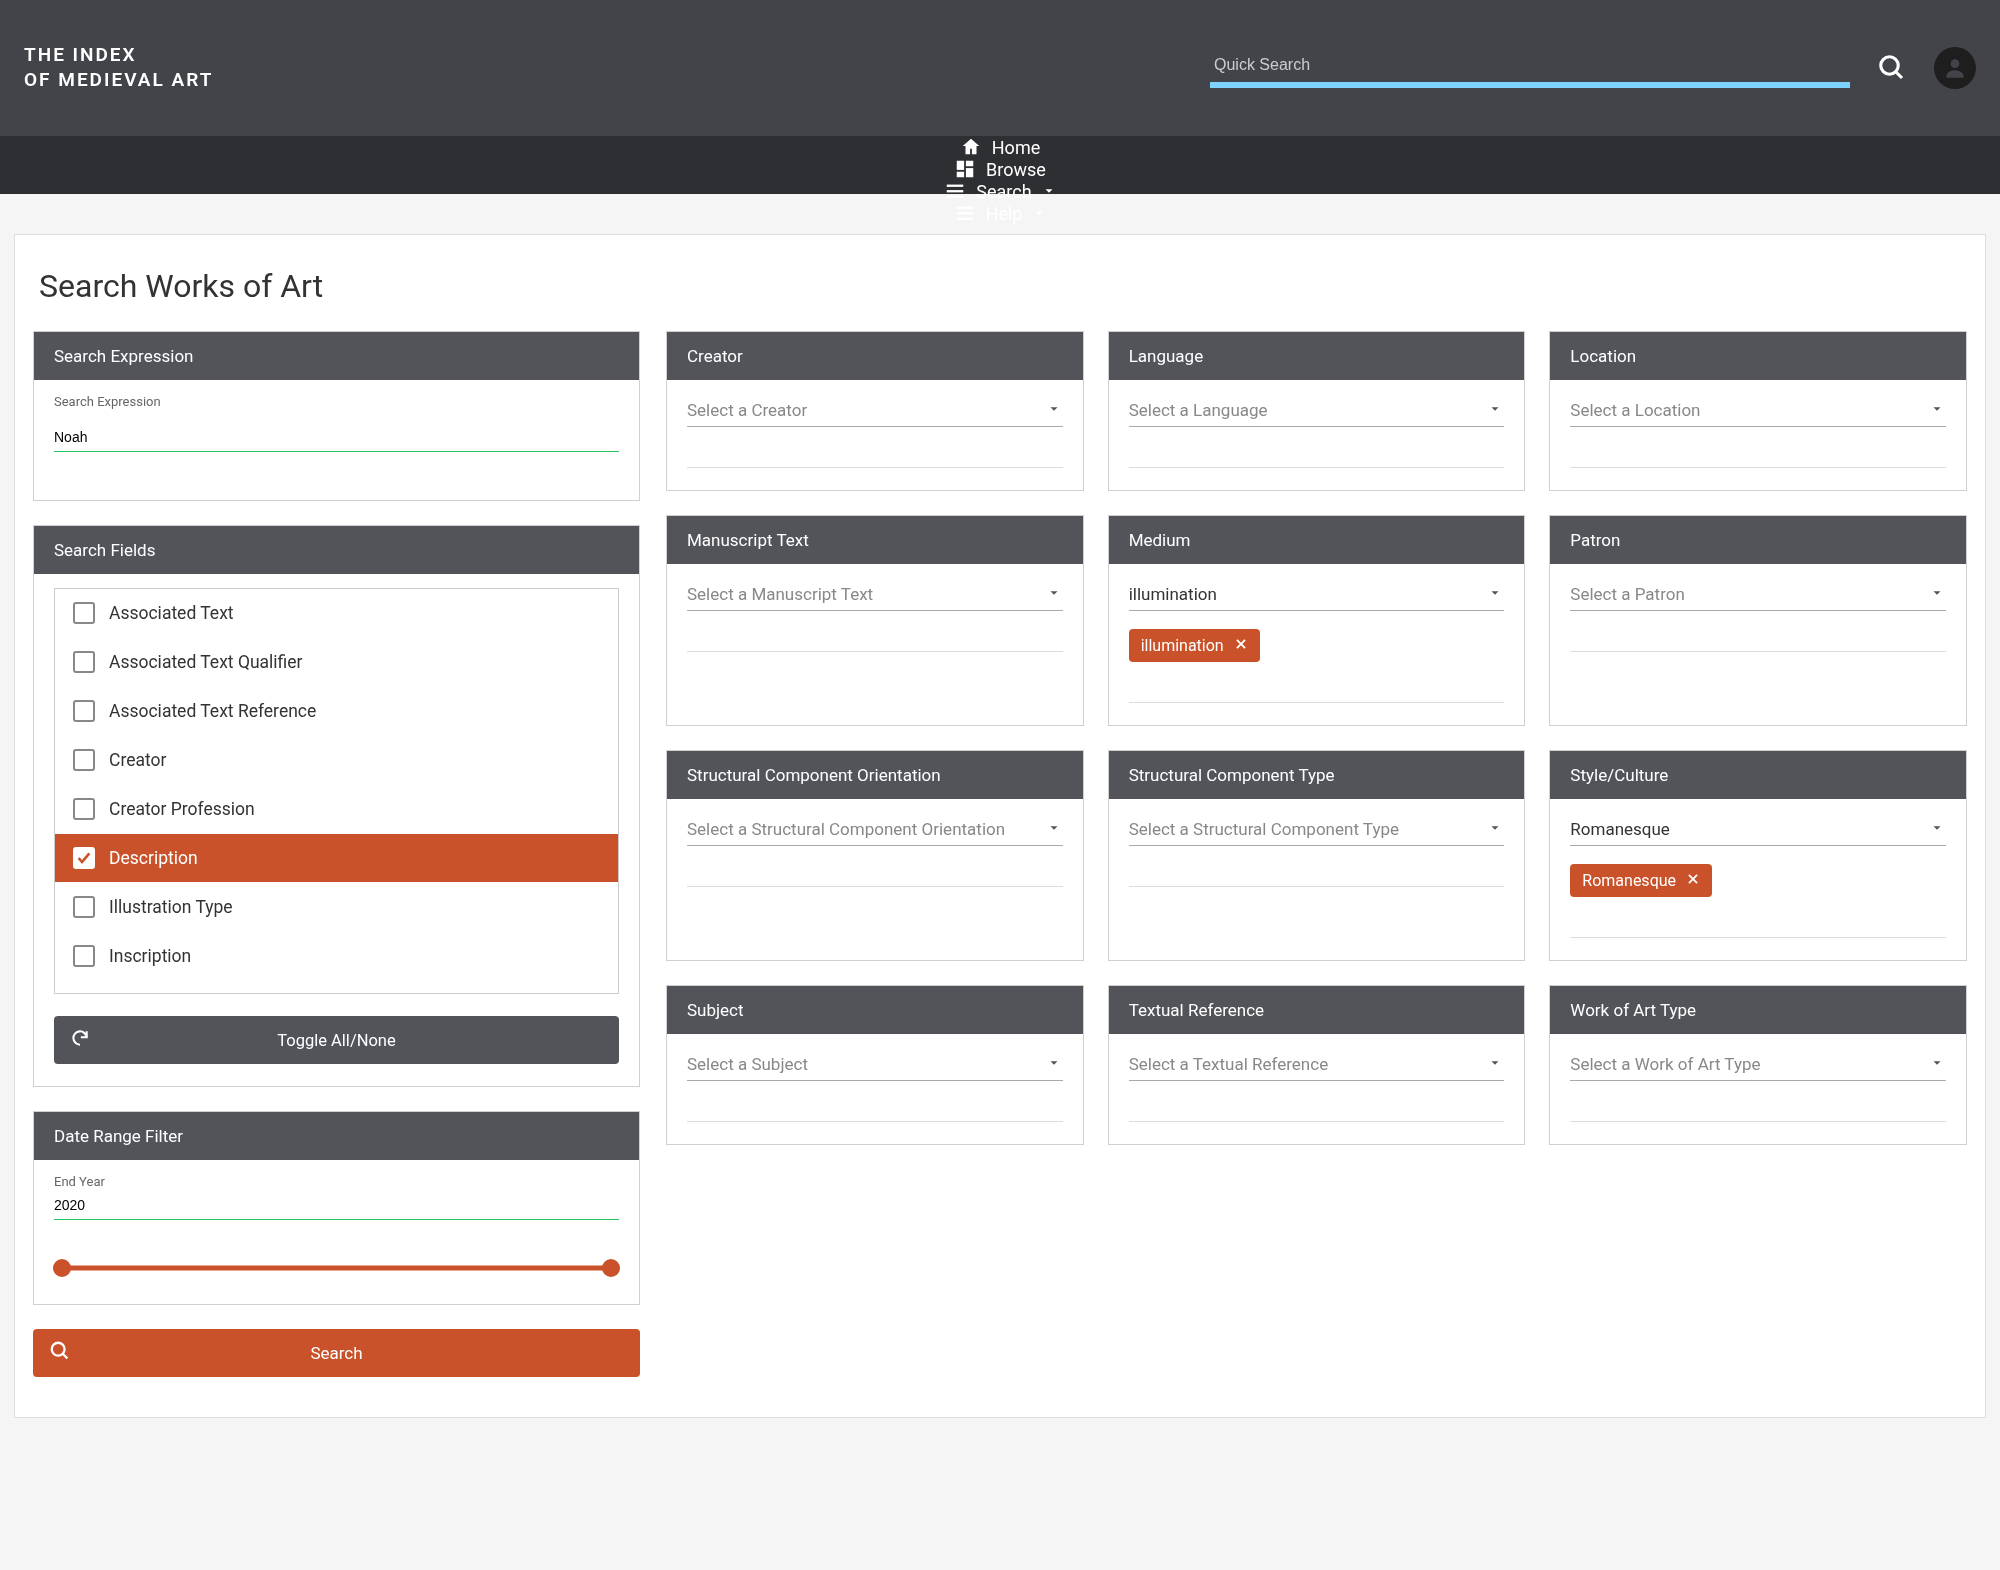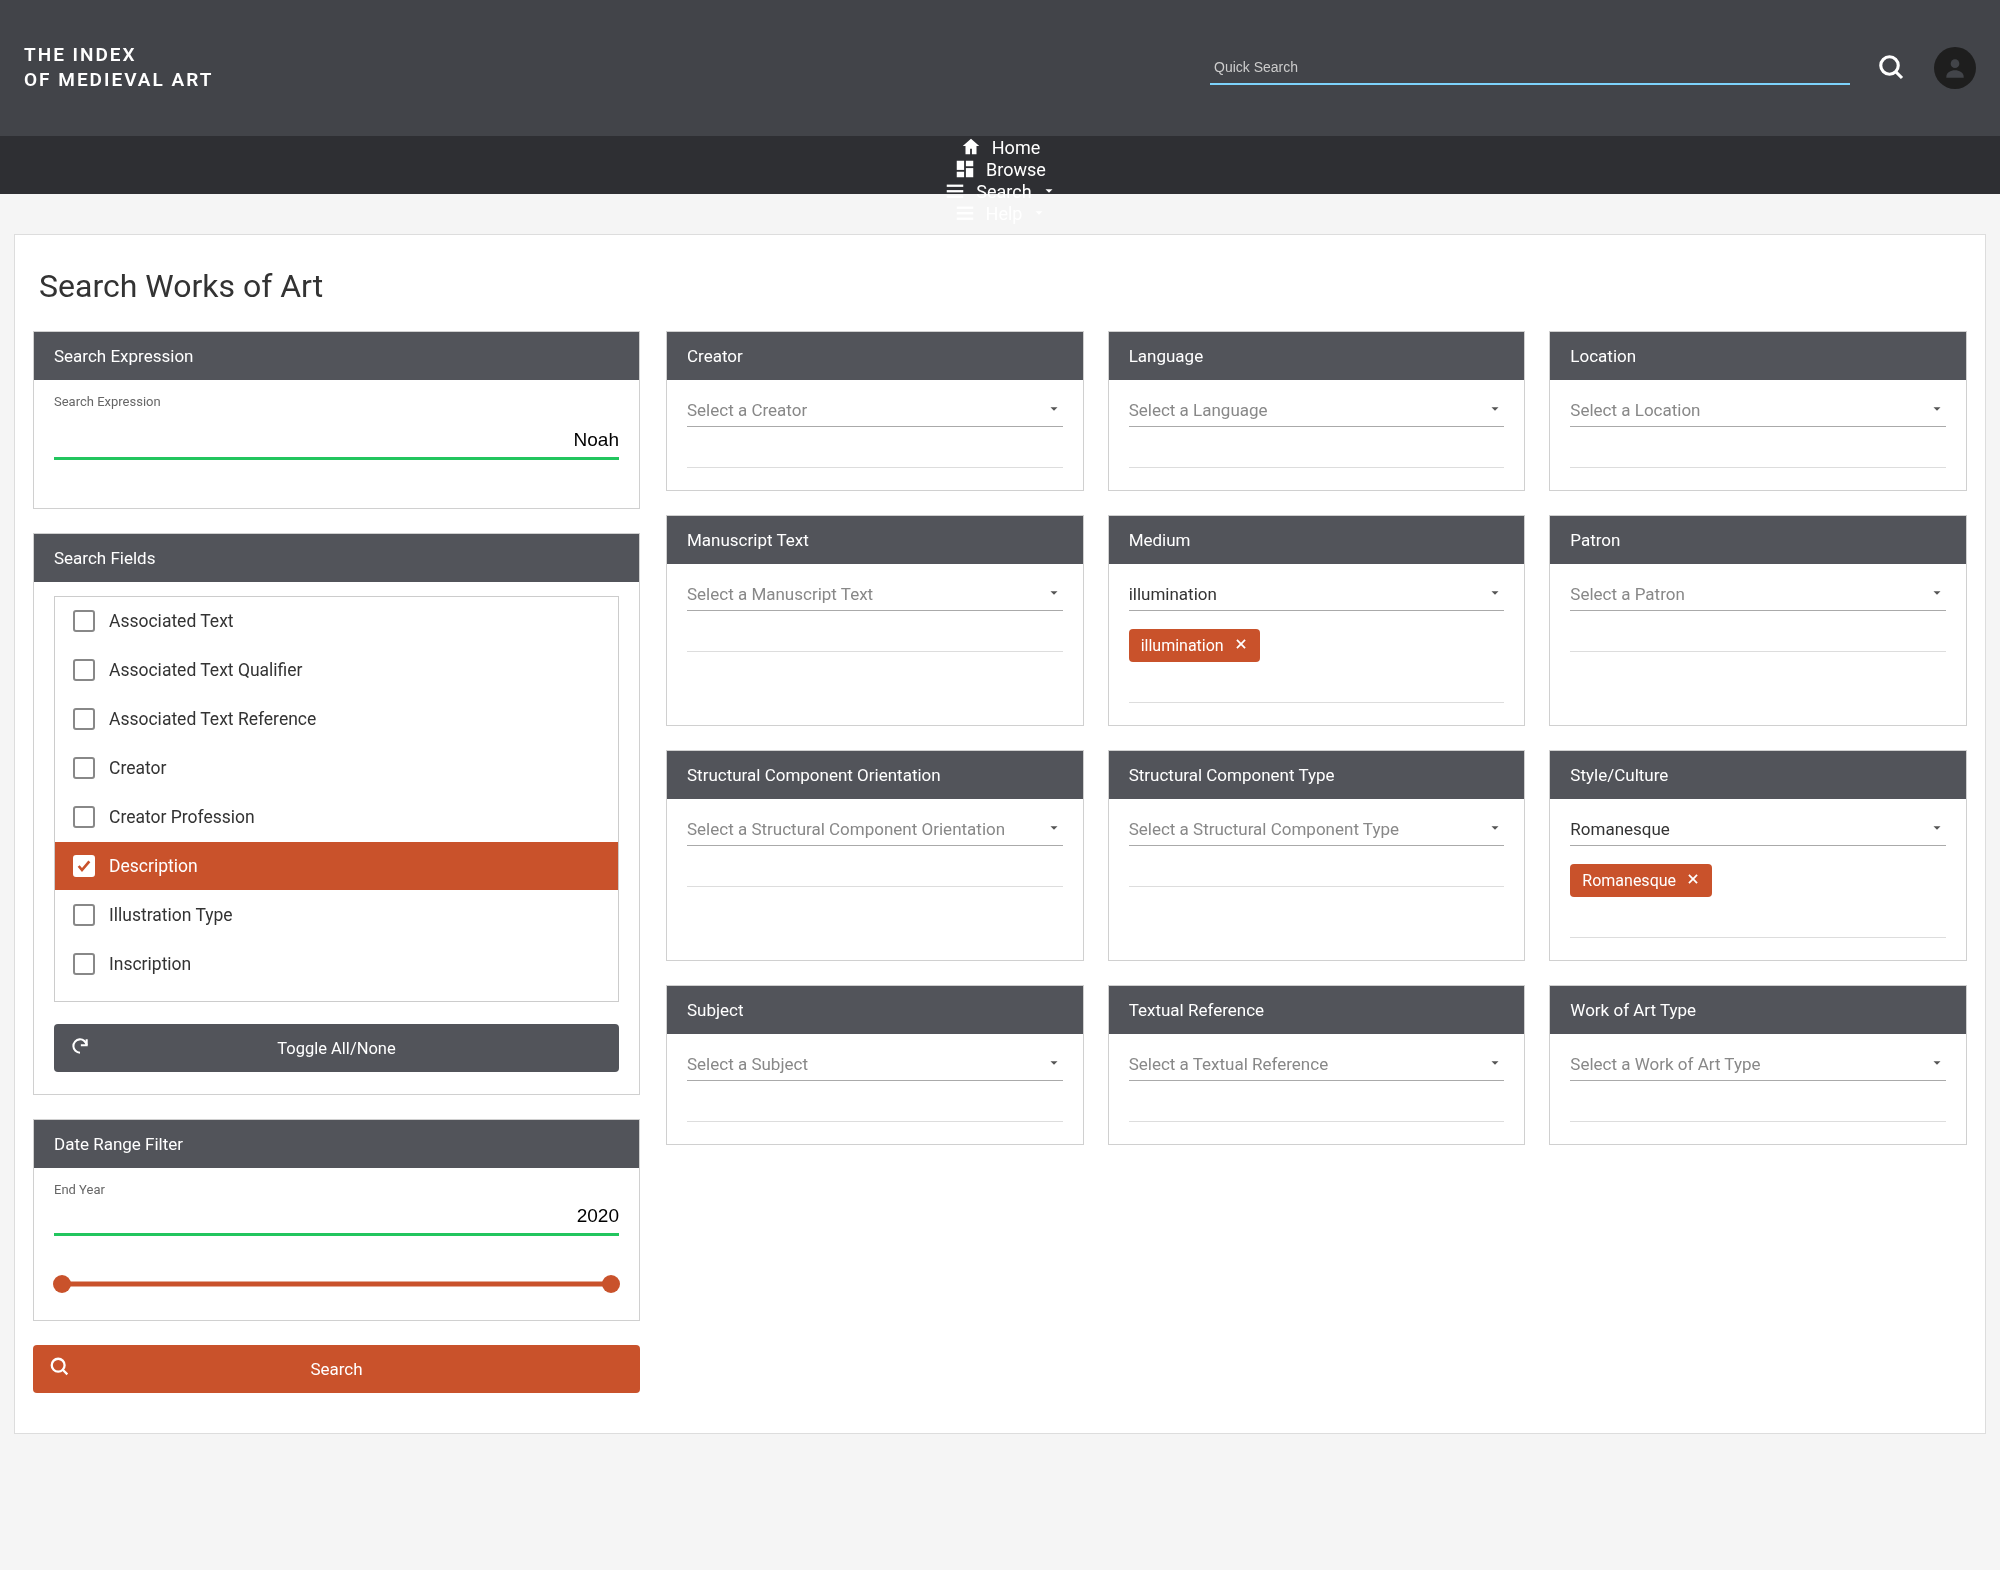--- a/index.html
+++ b/index.html
@@ -2,21 +2,21 @@
 <html><head>
 <meta charset="utf-8">
 <style>
   * { box-sizing: border-box; margin: 0; padding: 0; }
   body { font-family: -apple-system, BlinkMacSystemFont, "Segoe UI", Roboto, Helvetica, Arial, sans-serif; background: #f5f5f5; color: #333; font-size: 15px; }
   
   
   .topbar { background: #424449; height: 136px; display: flex; align-items: center; padding: 0 24px; justify-content: space-between; }
   .logo { color: #fff; font-weight: 600; letter-spacing: 2px; font-size: 19px; line-height: 1.3; }
   .topbar-right { display: flex; align-items: center; gap: 24px; }
-  .quick-search { width: 640px; background: transparent; border: none; border-bottom: 2px solid #7dd3fc; color: #eee; font-size: 14px; padding: 8px 4px; outline: none; }
+  .quick-search { width: 640px; background: transparent; border: none; border-bottom: 6px solid #7dd3fc; color: #eee; font-size: 16px; padding: 8px 4px; outline: none; }
   .quick-search::placeholder { color: #ccc; }
   .icon-btn { width: 36px; height: 36px; display: flex; align-items: center; justify-content: center; cursor: pointer; }
   .avatar-circle { width: 42px; height: 42px; border-radius: 50%; background: #1e1e1e; display: flex; align-items: center; justify-content: center; }
   
   
   .menubar { background: #2e2f33; height: 58px; display: flex; align-items: center; padding: 0 10px; gap: 0; flex-direction: column; }
   .menu-item { color: #fff; display: flex; align-items: center; gap: 10px; padding: 0 22px; height: 100%; font-size: 18px; cursor: pointer; }
   .menu-item svg { flex-shrink: 0; }
   
   
@@ -24,21 +24,21 @@
   .page-title { font-size: 32px; color: #333; margin: 4px 10px 26px 10px; font-weight: 400; }
   .layout { display: flex; gap: 18px; align-items: flex-start; }
   .leftcol { width: 615px; display: flex; flex-direction: column; gap: 24px; flex-shrink: 0; padding: 0 4px; }
   .rightgrid { flex: 1; display: grid; grid-template-columns: repeat(3, 1fr); gap: 24px; padding: 0 4px; }
   
   .card { border: 1px solid #d0d0d0; background: #fff; display: flex; flex-direction: column; }
   .card-header { background: #52545a; color: #fff; padding: 14px 20px; font-size: 17px; }
   .card-body { padding: 14px 20px 22px 20px; display: flex; flex-direction: column; gap: 12px; }
   
   .floating-label { font-size: 13px; color: #666; margin-bottom: 2px; }
-  .text-input { width: 100%; border: none; border-bottom: 3px solid #22c55e; font-size: 19px; padding: 6px 0; outline: none; background: transparent; text-align: right; }
+  .text-input { width: 100%; border: none; border-bottom: 1px solid #22c55e; font-size: 14px; padding: 6px 0; outline: none; background: transparent; }
   
   .combo { position: relative; border-bottom: 1px solid #aaa; padding: 6px 26px 6px 0; font-size: 17px; color: #333; cursor: pointer; }
   .combo.placeholder { color: #888; }
   .combo .caret { position: absolute; right: 2px; top: 50%; transform: translateY(-50%); }
   .sep-line { border-bottom: 1px solid #ddd; height: 1px; margin-top: 28px; }
   
   .chips { display: flex; flex-wrap: wrap; gap: 8px; margin-top: 6px; }
   .chip { background: #c9522b; color: #fff; border-radius: 4px; padding: 7px 12px; display: flex; align-items: center; gap: 10px; font-size: 16px; }
   .chip .x { cursor: pointer; }
   

